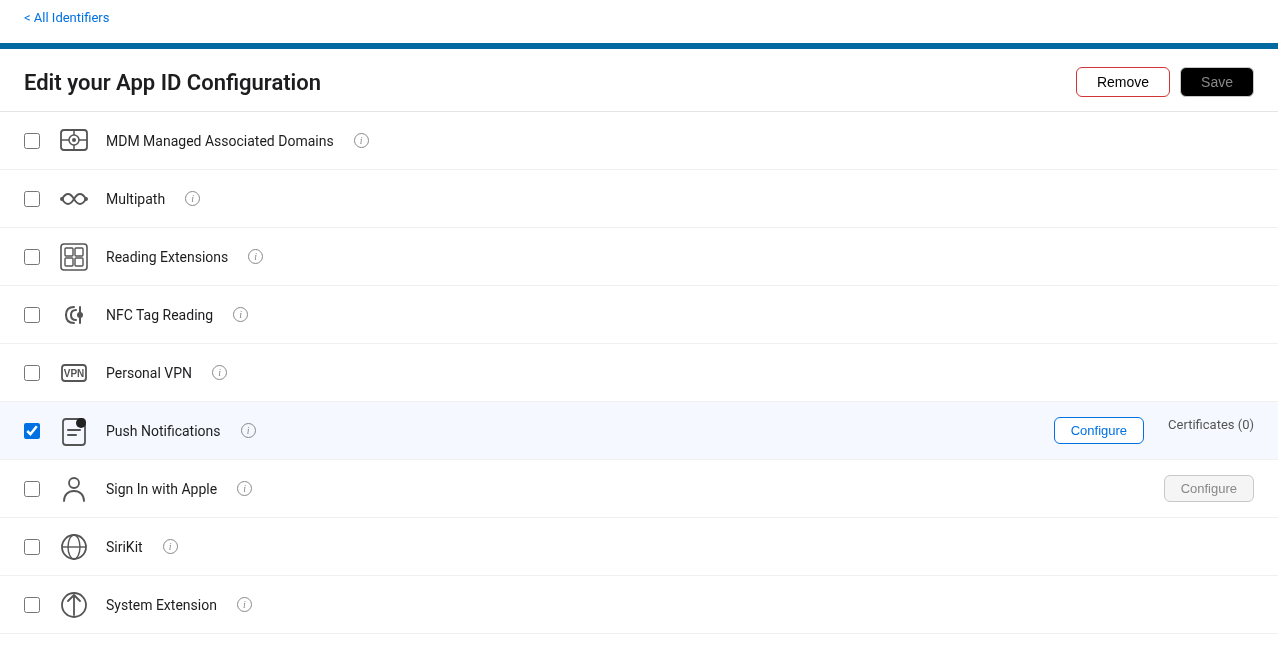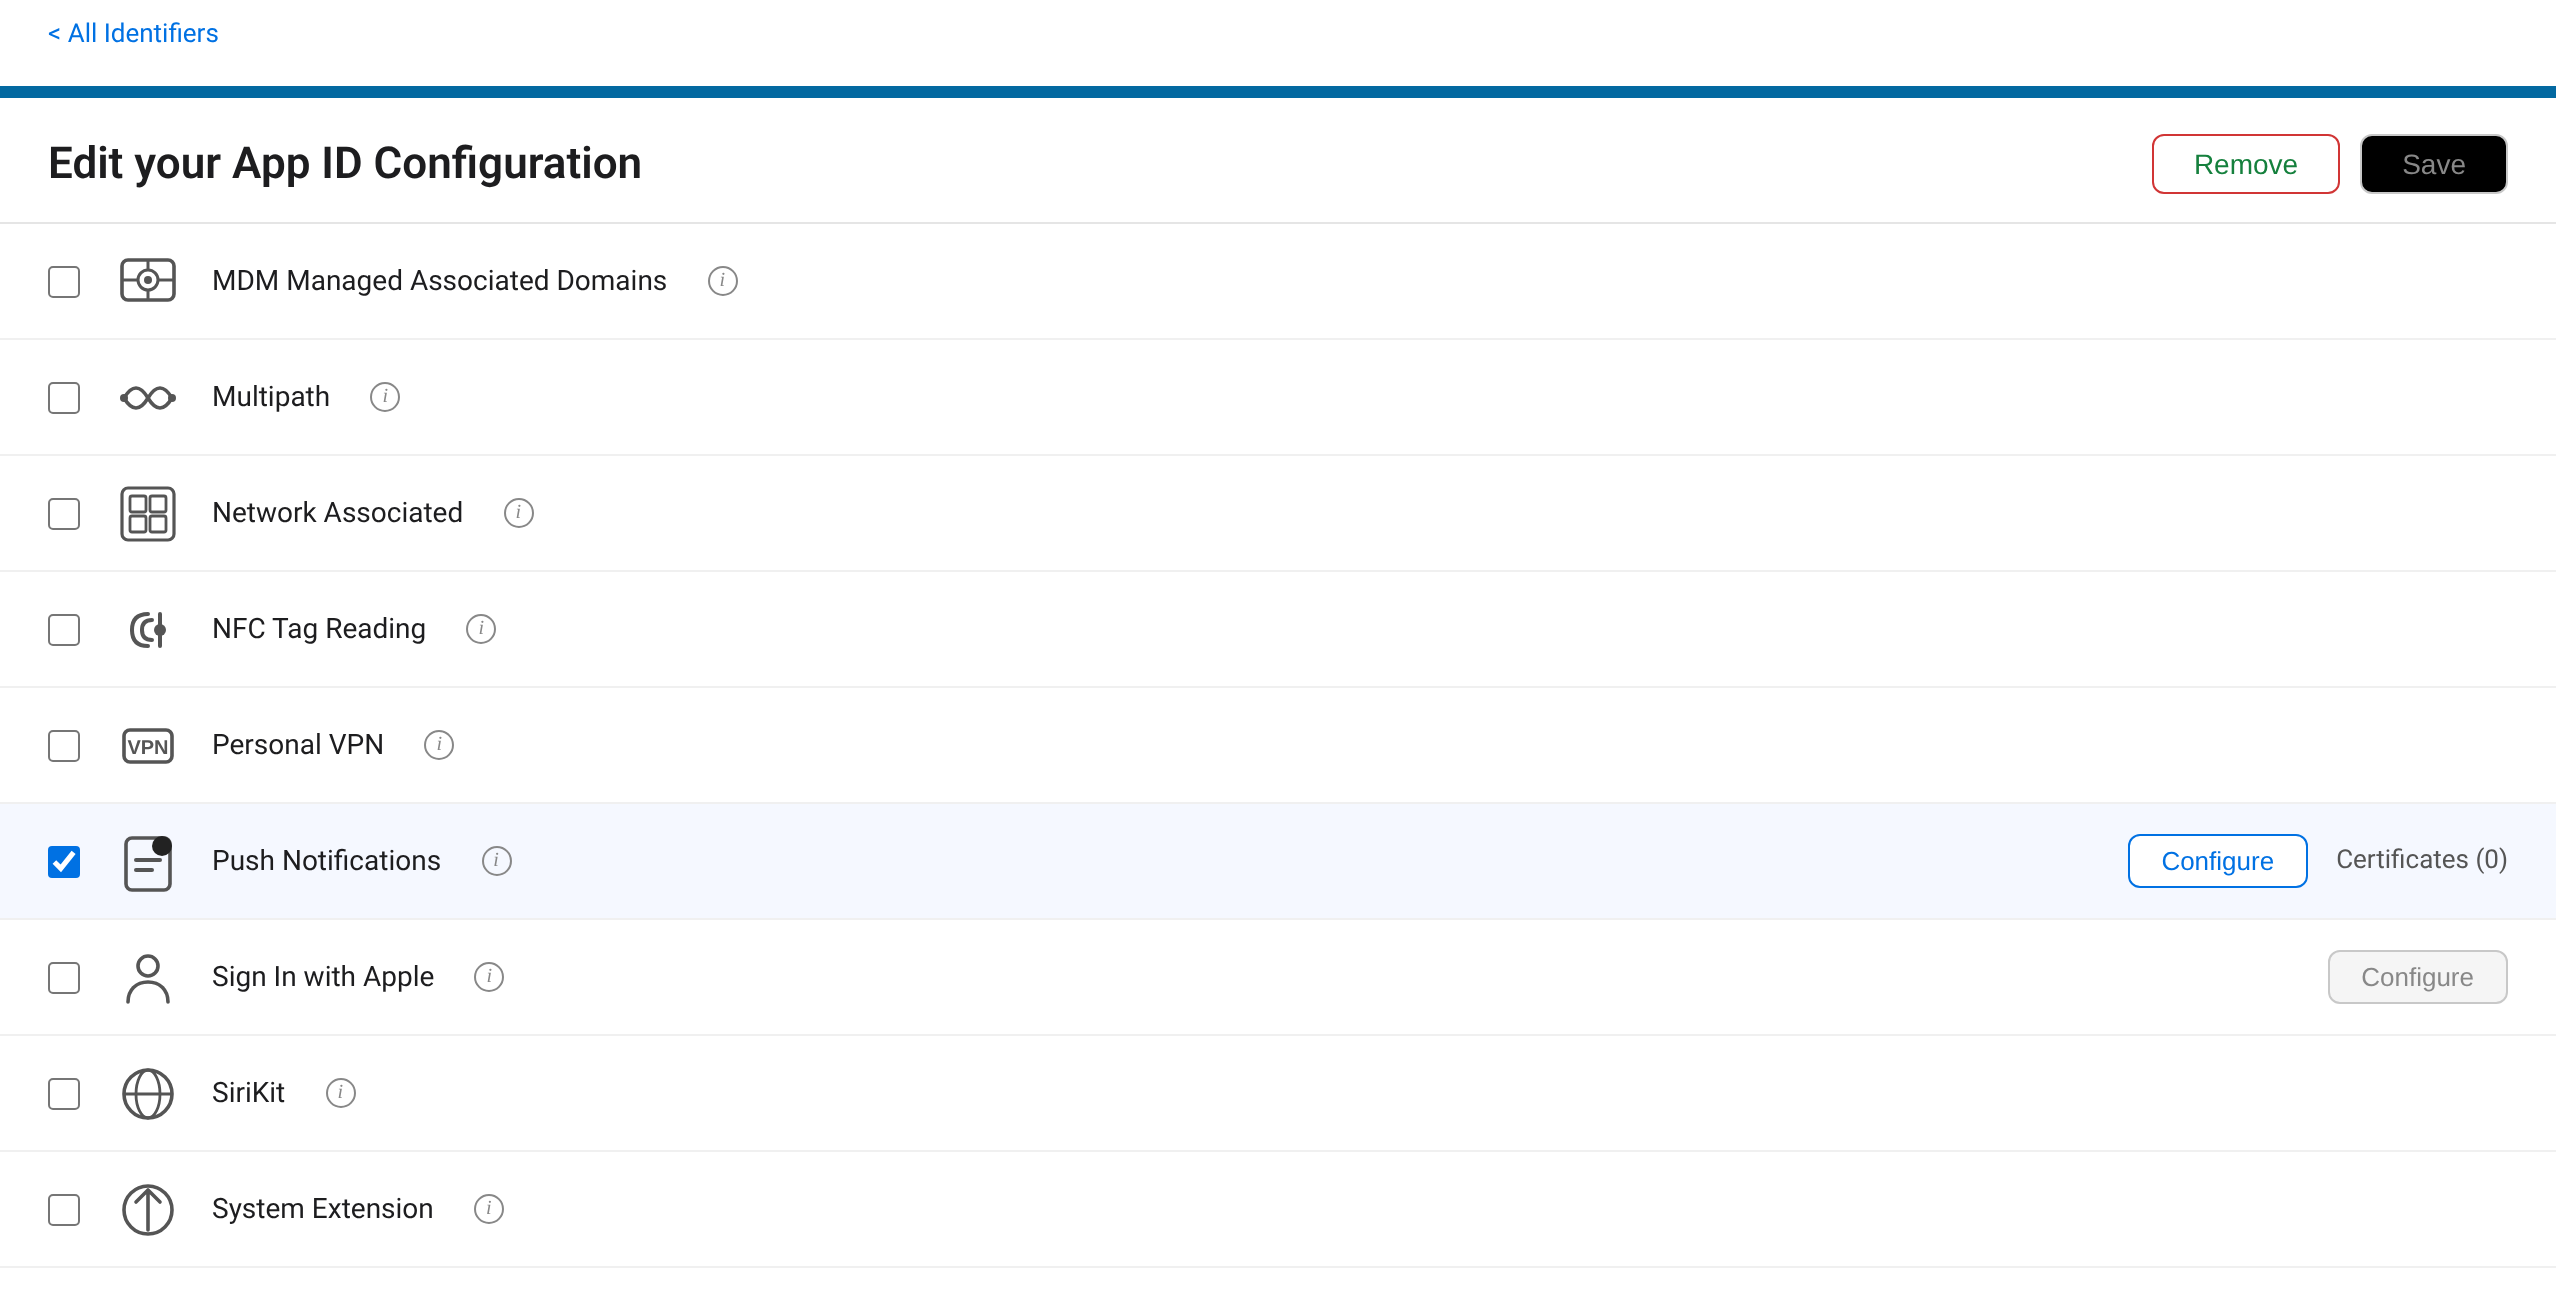--- a/index.html
+++ b/index.html
@@ -35,21 +35,21 @@
       font-size: 22px;
       font-weight: 600;
       color: #1d1d1f;
     }
     .header-actions {
       display: flex;
       gap: 10px;
     }
     .btn-remove {
       border: 1.5px solid #d13535;
-      color: #15803d;
+      color: #000000;
       background: #fff;
       padding: 6px 20px;
       border-radius: 6px;
       font-size: 14px;
       cursor: pointer;
       font-weight: 400;
     }
     .btn-save {
       border: 1.5px solid #c8c8c8;
       color: #888;
@@ -120,22 +120,22 @@
       justify-content: center;
       font-size: 10px;
       color: #888;
       cursor: pointer;
       flex-shrink: 0;
       font-style: italic;
       font-family: Georgia, serif;
     }
     .cap-actions {
       display: flex;
-      align-items: center;
-      gap: 14px;
+      align-items: flex-start;
+      gap: 24px;
       margin-left: auto;
     }
     .btn-configure {
       border: 1.5px solid #0071e3;
       color: #0071e3;
       background: #fff;
       padding: 5px 16px;
       border-radius: 6px;
       font-size: 13px;
       cursor: pointer;
@@ -219,21 +219,21 @@
       <div class="cap-icon">
         <svg viewBox="0 0 32 32" fill="none" xmlns="http://www.w3.org/2000/svg">
         <rect x="3" y="3" width="26" height="26" rx="3" stroke="#555" stroke-width="1.6" fill="none"></rect>
         <rect x="7" y="7" width="8" height="8" rx="1" stroke="#555" stroke-width="1.4" fill="none"></rect>
         <rect x="17" y="7" width="8" height="8" rx="1" stroke="#555" stroke-width="1.4" fill="none"></rect>
         <rect x="7" y="17" width="8" height="8" rx="1" stroke="#555" stroke-width="1.4" fill="none"></rect>
         <rect x="17" y="17" width="8" height="8" rx="1" stroke="#555" stroke-width="1.4" fill="none"></rect>
       </svg>
       </div>
       <div class="cap-name-wrap">
-        <span class="cap-name">Network Associated</span>
+        <span class="cap-name">Reading Extensions</span>
         <span class="info-icon">i</span>
       </div>
       <div class="cap-actions"></div>
     </div>
     <div class="capability-row">
       <div class="checkbox-wrap">
         <input type="checkbox" style="">
       </div>
       <div class="cap-icon">
         <svg viewBox="0 0 32 32" fill="none" xmlns="http://www.w3.org/2000/svg">

